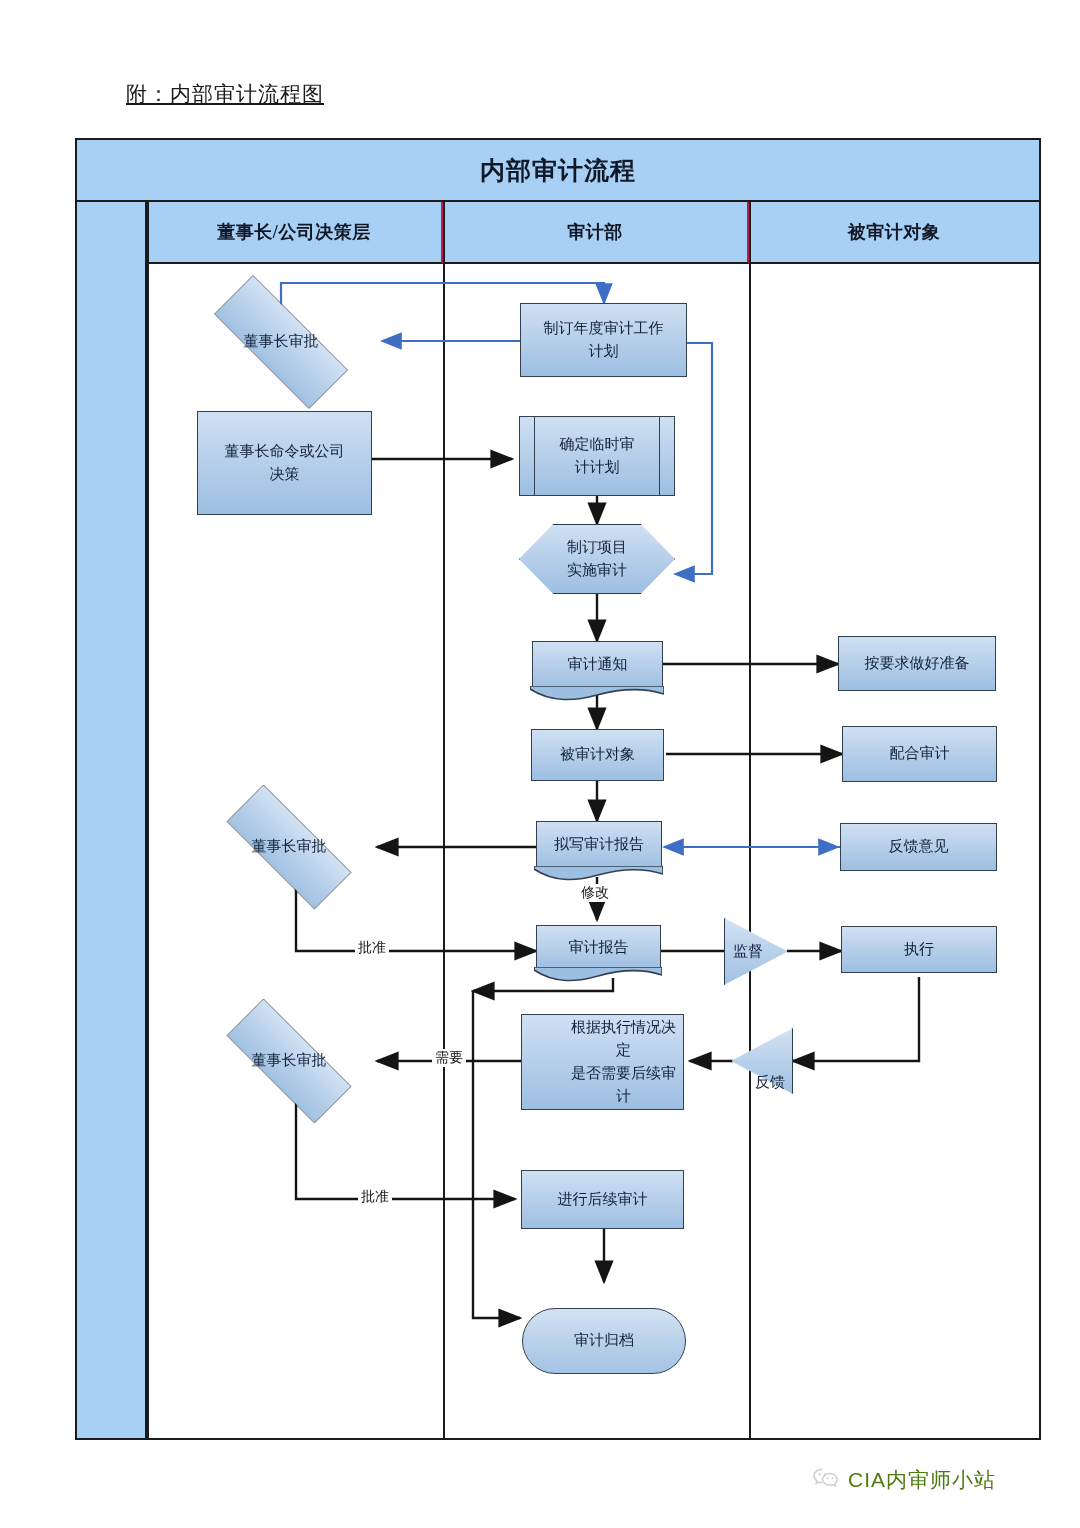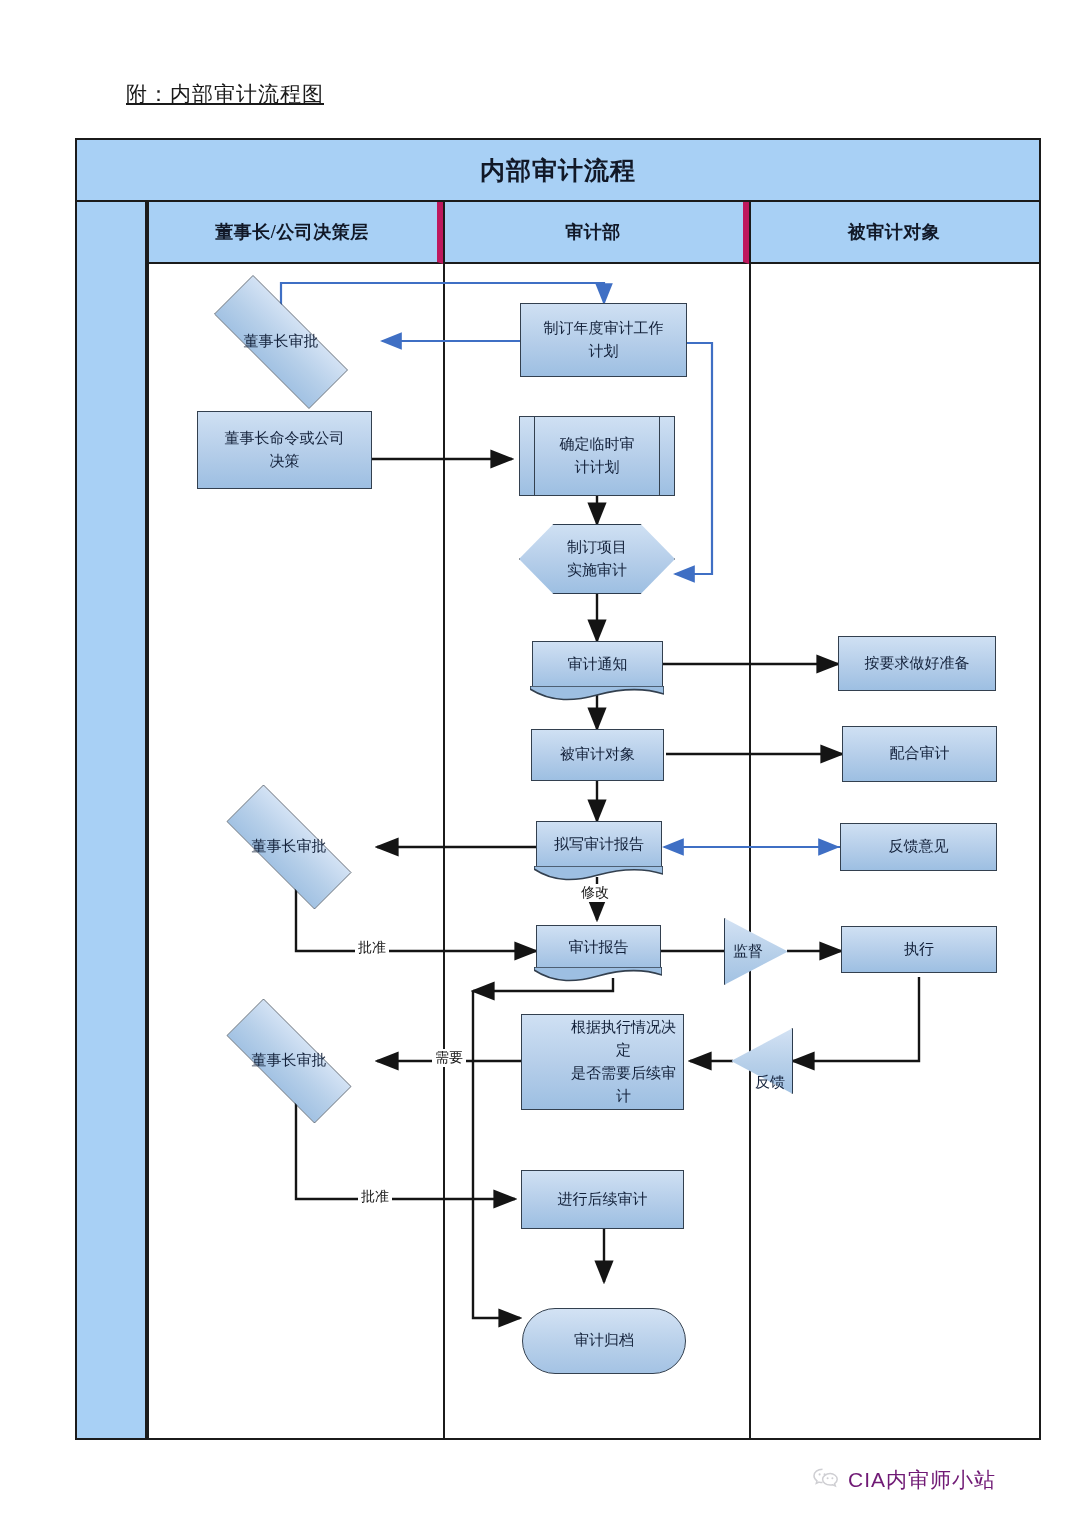--- a/index.html
+++ b/index.html
@@ -27,21 +27,21 @@
     position:absolute;left:0;top:0;right:0;height:62px;
     background:#a8d0f5;border-bottom:2px solid #1b1b1b;box-sizing:border-box;
   }
   .title-band span{
     position:absolute;left:0;right:0;top:50%;transform:translateY(-50%);
     text-align:center;font-size:25px;font-weight:700;letter-spacing:1px;
   }
   .lane-head{
     position:absolute;top:62px;height:62px;
     background:#a8d0f5;border-bottom:2px solid #1b1b1b;
-    border-right:6px solid #be185d;box-sizing:border-box;
+    border-right:2px solid #be185d;box-sizing:border-box;
   }
   .lane-head span{
     position:absolute;left:0;right:0;top:50%;transform:translateY(-50%);
     text-align:center;font-size:18px;font-weight:700;letter-spacing:.5px;
   }
   .left-strip{
     position:absolute;left:0;top:62px;width:70px;bottom:0;
     background:#a8d0f5;border-right:2px solid #1b1b1b;box-sizing:border-box;
   }
   .lane-sep{
@@ -123,21 +123,21 @@
   .edge-label{
     position:absolute;font-size:14px;color:#151515;
     font-family:"Liberation Serif","DejaVu Serif",serif;
     background:#fff;padding:0 3px;white-space:nowrap;
   }
 
   
   .watermark{
     position:absolute;left:812px;top:1466px;
     display:flex;align-items:center;gap:8px;
-    color:#701a75;font-size:21px;letter-spacing:1px;
+    color:#4d7c0f;font-size:21px;letter-spacing:1px;
     font-family:"Liberation Sans","DejaVu Sans",sans-serif;
   }
 </style>
 </head>
 <body>
 
 <div id="page">
 
   <div class="caption">附：内部审计流程图</div>
 
@@ -232,21 +232,21 @@
     <div class="dtxt">董事长审批</div>
   </div>
 
   <div class="node proc" style="left:520px;top:303px;width:167px;height:74px;">
     <div>
       <div>制订年度审计工作</div>
       <div>计划</div>
     </div>
   </div>
 
-  <div class="node proc" style="left:197px;top:411px;width:175px;height:78px;">
+  <div class="node proc" style="left:197px;top:411px;width:175px;height:104px;">
     <div>
       <div>董事长命令或公司</div>
       <div>决策</div>
     </div>
   </div>
 
   <div class="node predef" style="left:519px;top:416px;width:156px;height:80px;">
     <div>
       <div>确定临时审</div>
       <div>计计划</div>

